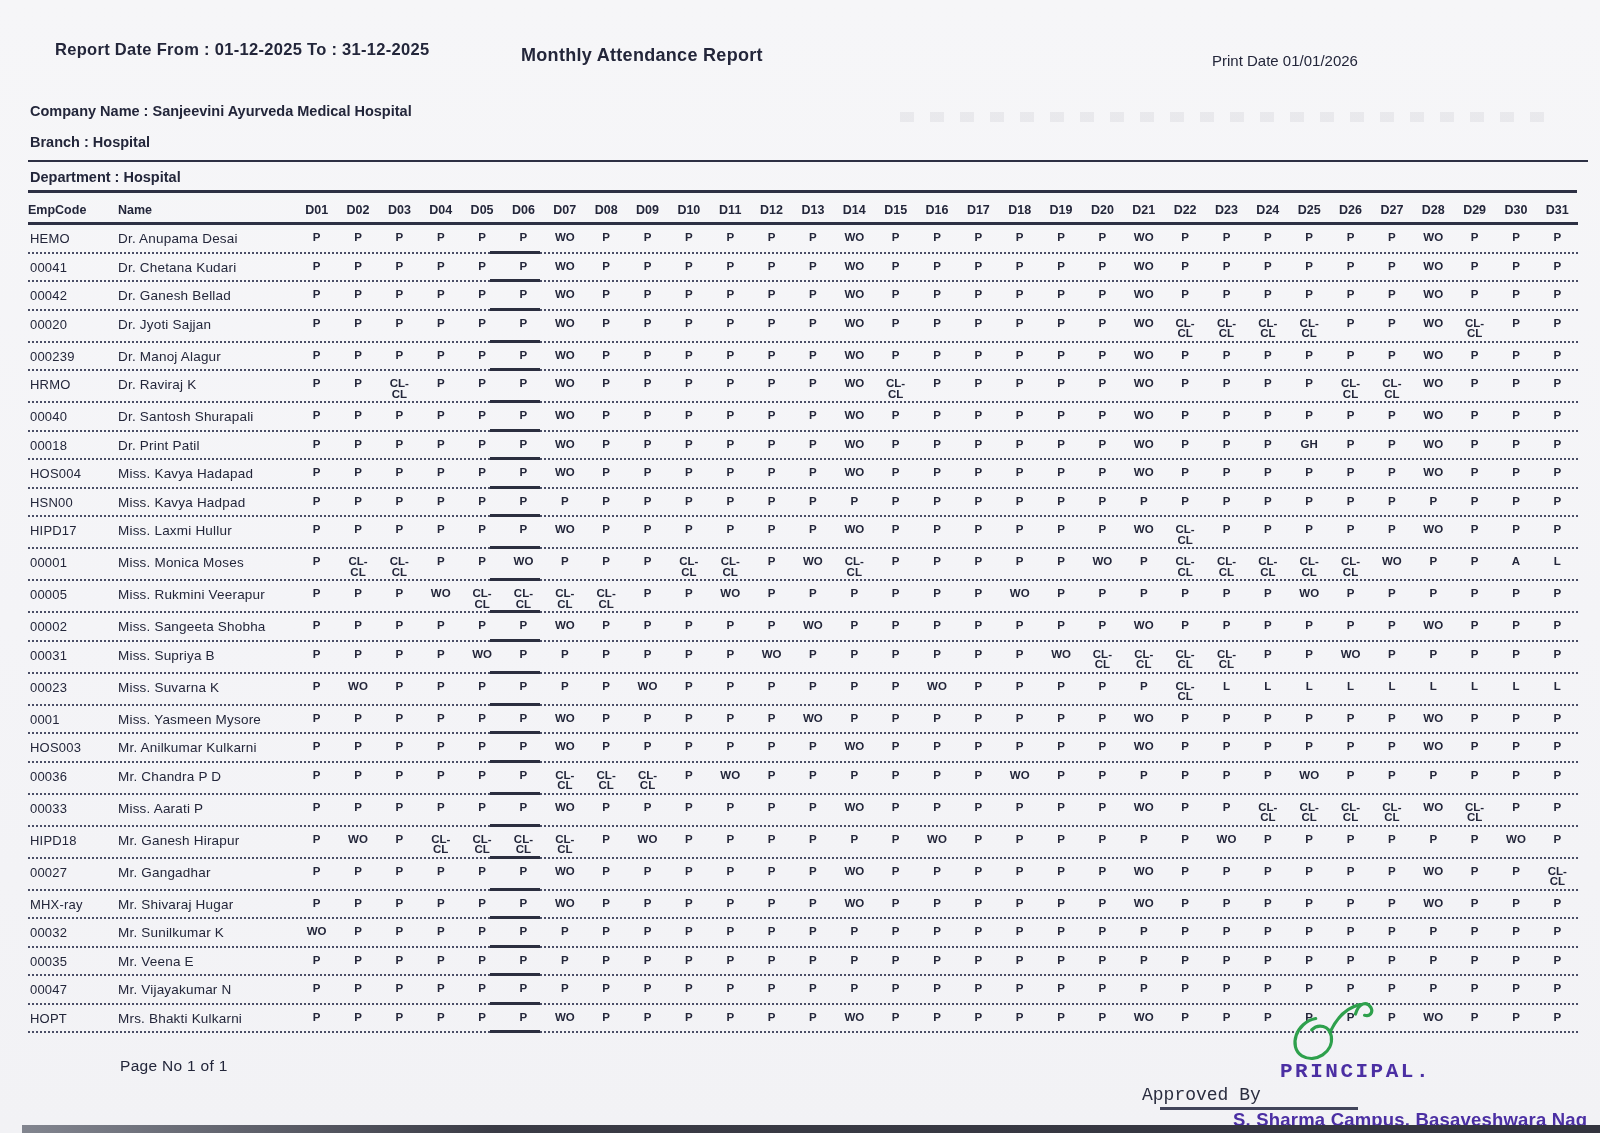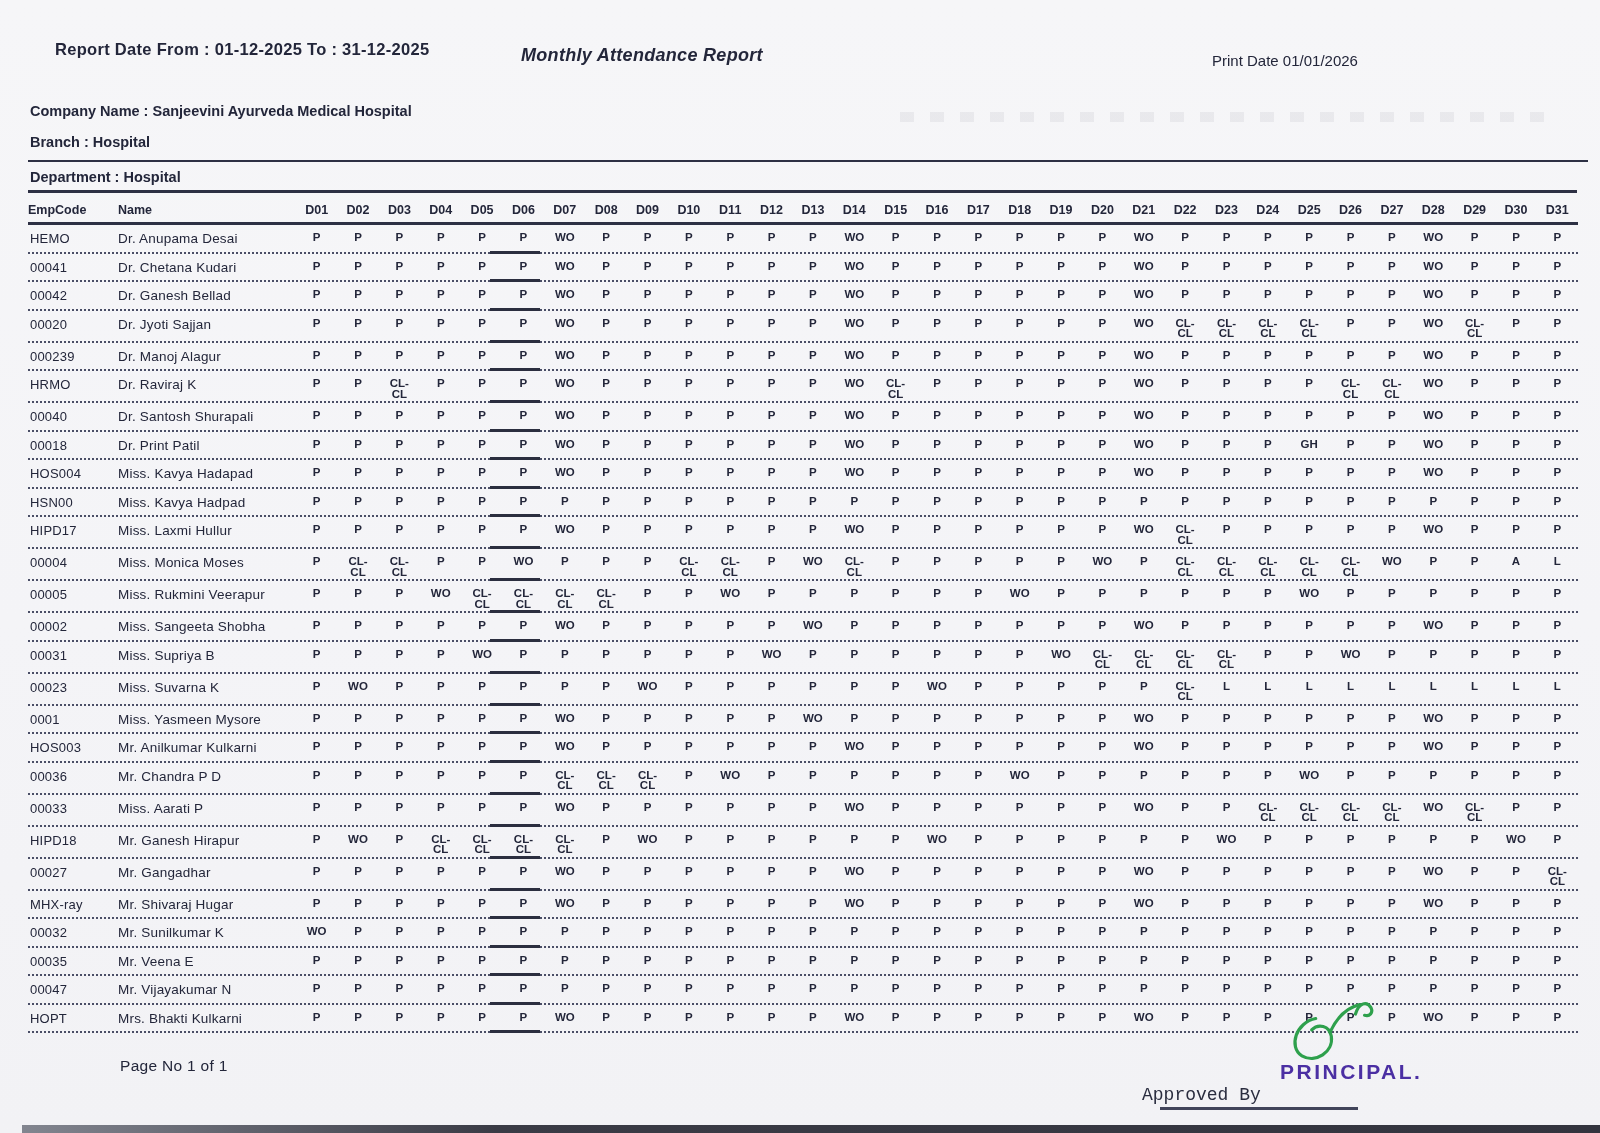--- a/index.html
+++ b/index.html
@@ -3,21 +3,21 @@
 <meta charset="utf-8">
 <style>
   html,body{margin:0;padding:0;background:#dcdcdf;}
   .page{
     position:relative;width:1600px;height:1133px;overflow:hidden;
     background:linear-gradient(180deg,#f6f6f8 0%,#f4f4f7 55%,#f2f2f5 100%);
     font-family:"Liberation Sans",sans-serif;color:#23263a;
   }
   
   .report-range{position:absolute;left:55px;top:40px;font-size:16.5px;font-weight:bold;letter-spacing:.3px;}
-  .main-title{position:absolute;left:521px;top:45px;font-size:18px;font-weight:bold;letter-spacing:.3px;font-style:italic;}
+  .main-title{position:absolute;left:521px;top:45px;font-size:18px;font-weight:bold;letter-spacing:.3px;}
   .print-date{position:absolute;left:1212px;top:52px;font-size:15px;}
   .company-line{position:absolute;left:30px;top:103px;font-size:14.5px;font-weight:bold;}
   .branch-line{position:absolute;left:30px;top:134px;font-size:14.5px;font-weight:bold;}
   .hr{position:absolute;background:#2d3044;}
   .hr1{left:28px;top:160px;width:1560px;height:2px;}
   .dept-line{position:absolute;left:30px;top:169px;font-size:14.5px;font-weight:bold;}
   .hr2{left:28px;top:190px;width:1549px;height:3px;}
   
   .tbl{position:absolute;left:28px;top:197px;width:1550px;}
   .grid{display:grid;grid-template-columns:90px 178px repeat(31,1fr);}
@@ -476,21 +476,21 @@
           <div class="cell day"><span>P</span></div>
           <div class="cell day"><span>P</span></div>
           <div class="cell day"><span>P</span></div>
           <div class="cell day"><span>P</span></div>
           <div class="cell day"><span>WO</span></div>
           <div class="cell day"><span>P</span></div>
           <div class="cell day"><span>P</span></div>
           <div class="cell day"><span>P</span></div>
         </div>
         <div class="row grid">
-          <div class="cell code">00004</div>
+          <div class="cell code">00001</div>
           <div class="cell name">Miss. Monica Moses</div>
           <div class="cell day"><span>P</span></div>
           <div class="cell day"><span>CL-CL</span></div>
           <div class="cell day"><span>CL-CL</span></div>
           <div class="cell day"><span>P</span></div>
           <div class="cell day"><span>P</span></div>
           <div class="cell day"><span>WO</span></div>
           <div class="cell day"><span>P</span></div>
           <div class="cell day"><span>P</span></div>
           <div class="cell day"><span>P</span></div>
@@ -1041,21 +1041,22 @@
           <div class="cell day"><span>P</span></div>
           <div class="cell day"><span>P</span></div>
           <div class="cell day"><span>P</span></div>
         </div>
       </div>
   </div>
 
   <div class="page-info">Page No 1 of 1</div>
 
   <div class="approved-by">Approved By</div>
-  <div class="stamp stamp-1" style="color: rgb(75, 47, 163);">PRINCIPAL.</div>
+  <div class="stamp stamp-1" style="color: rgb(75, 47, 163); font-family: Liberation Mono, monospace;">PRINCIPAL.</div>
+  <div class="stamp stamp-3" style="color: rgb(75, 47, 163);">S. Sharma Campus, Basaveshwara Nag</div>
   <div class="sig-line"></div>
 
   <svg class="signature" width="125" height="64" viewBox="0 0 125 64">
     <g fill="none" stroke="#2ea04c" stroke-width="3.2" stroke-linecap="round">
       <path d="M34 16 C14 18 4 42 17 52 C30 61 49 51 48 35 C47 24 36 21 29 27"></path>
       <path d="M47 31 C55 17 66 8 79 6"></path>
       <path d="M74 15 C78 5 86 2 90 10 C92 15 88 19 83 17"></path>
     </g>
   </svg>
 

